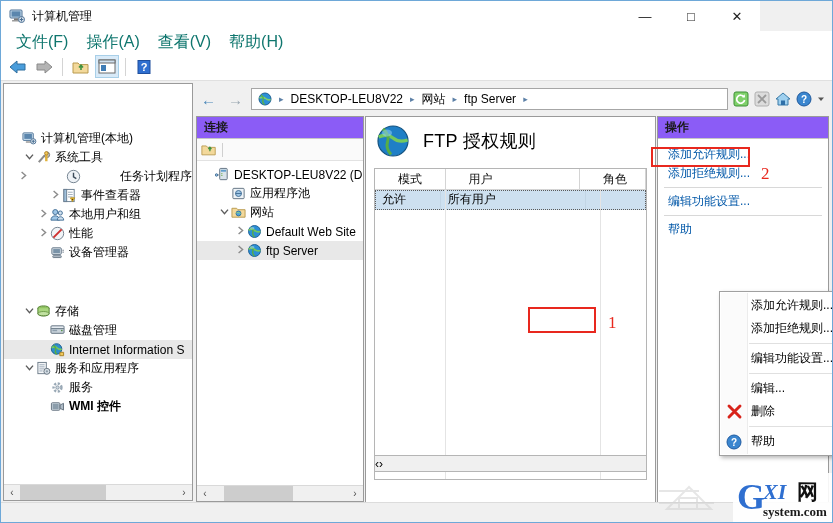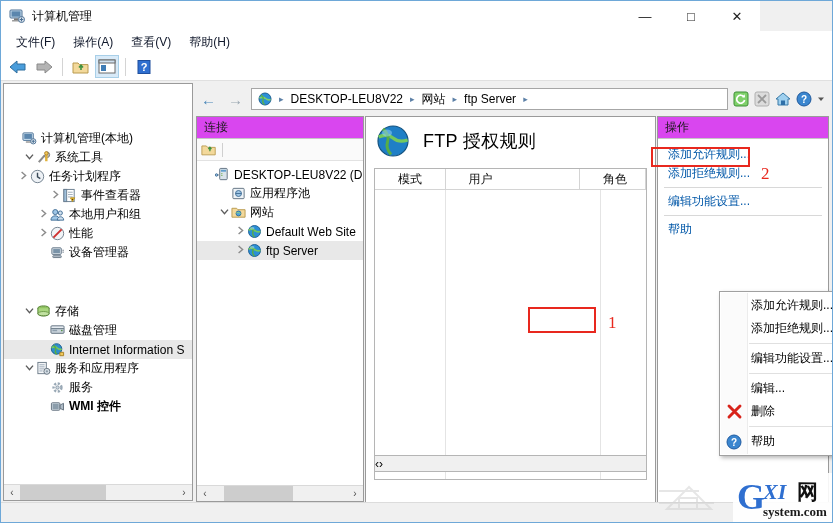--- a/index.html
+++ b/index.html
@@ -40,21 +40,21 @@
     font-size: 13px; color: #222;
   }
 
   
   .menubar {
     position: absolute; left: 0; top: 30px; width: 831px; height: 22px;
     background: #fff;
     display: flex; align-items: center; padding-left: 6px;
   }
   .menubar .mi {
-    padding: 2px 9px; font-size: 12px; color: #0f172a; cursor: default;
+    padding: 2px 9px; font-size: 16px; color: #0f766e; cursor: default;
   }
 
   
   .toolbar {
     position: absolute; left: 0; top: 52px; width: 831px; height: 28px;
     background: #fff; border-bottom: 1px solid #e0e0e0;
     display: flex; align-items: center; padding-left: 5px; gap: 2px;
   }
   .tbbtn {
     width: 24px; height: 23px; display: flex; align-items: center; justify-content: center;
@@ -135,23 +135,23 @@
   .addrtools .at {
     width: 18px; height: 18px; display: flex; align-items: center; justify-content: center;
   }
 
   
   .connpanel {
     position: absolute; left: 1px; top: 33px; width: 168px; height: 386px;
     background: #fff; border: 1px solid #9a9a9a;
   }
   .panelhdr {
-    height: 22px; background: #d946ef; border-bottom: 1px solid #c6c6c6;
+    height: 22px; background: #8b5cf6; border-bottom: 1px solid #c6c6c6;
     display: flex; align-items: center; padding-left: 7px;
-    font-size: 12px; font-weight: normal; color: #1a1a1a;
+    font-size: 12px; font-weight: bold; color: #1a1a1a;
   }
   .conntoolbar {
     height: 22px; background: #fafafa; border-bottom: 1px solid #e2e2e2;
     display: flex; align-items: center; padding-left: 4px; gap: 5px;
   }
   .conntree { padding-top: 4px; overflow: hidden; }
 
   
   .mainpane {
     position: absolute; left: 170px; top: 33px; width: 291px; height: 444px;
@@ -334,21 +334,21 @@
             <span class="tico">
               <svg width="15" height="15" viewBox="0 0 16 16">
                 <path d="M3 13 L9 6" stroke="#8c8c8c" stroke-width="2.2"></path>
                 <path d="M8.5 6.5a3.2 3.2 0 1 0 3-4.6l1.6 1.8-1.4 1.6-2.2-.4Z" fill="#b8b8b8" stroke="#7b7b7b"></path>
                 <path d="M11 12 L11 4" stroke="#e0b23c" stroke-width="2.6"></path>
                 <circle cx="11" cy="3.5" r="1.8" fill="#f0c95d" stroke="#b7892a"></circle>
               </svg>
             </span>
             <span class="tlabel">系统工具</span>
           </div>
-          <div class="trow" style="padding-left: 12px;">
+          <div class="trow" style="padding-left: 12px; justify-content: space-between;">
             <span class="twist"><svg width="9" height="9" viewBox="0 0 9 9">
                 <path d="M2.6 1 L6.6 4.5 L2.6 8" stroke="#8a8a8a" stroke-width="1.4" fill="none"></path>
               </svg></span>
             <span class="tico">
               <svg width="15" height="15" viewBox="0 0 16 16">
                 <circle cx="8" cy="8" r="6.6" fill="#eef2f6" stroke="#6f7e8c"></circle>
                 <path d="M8 4v4.3l3 1.9" stroke="#3a4a58" stroke-width="1.5" fill="none"></path>
               </svg>
             </span>
             <span class="tlabel">任务计划程序</span>
@@ -648,20 +648,25 @@
         <div class="gridwrap">
           <div class="gridlines">
             <i style="left:70px"></i>
               <i style="left:225px"></i>
           </div>
           <div class="gridhdr">
             <div class="col-mode">模式</div>
             <div class="col-user">用户</div>
             <div class="col-role">角色</div>
           </div>
+          <div class="gridrow">
+            <div class="col-mode">允许</div>
+            <div class="col-user">所有用户</div>
+            <div class="col-role"></div>
+          </div>
         </div>
 
         <div class="gridscroll">
           <div class="sb-btn">‹</div>
           <div class="sb-track">
             <div class="sb-thumb" style="width:60%;left:2%"></div>
           </div>
           <div class="sb-btn">›</div>
         </div>
 

